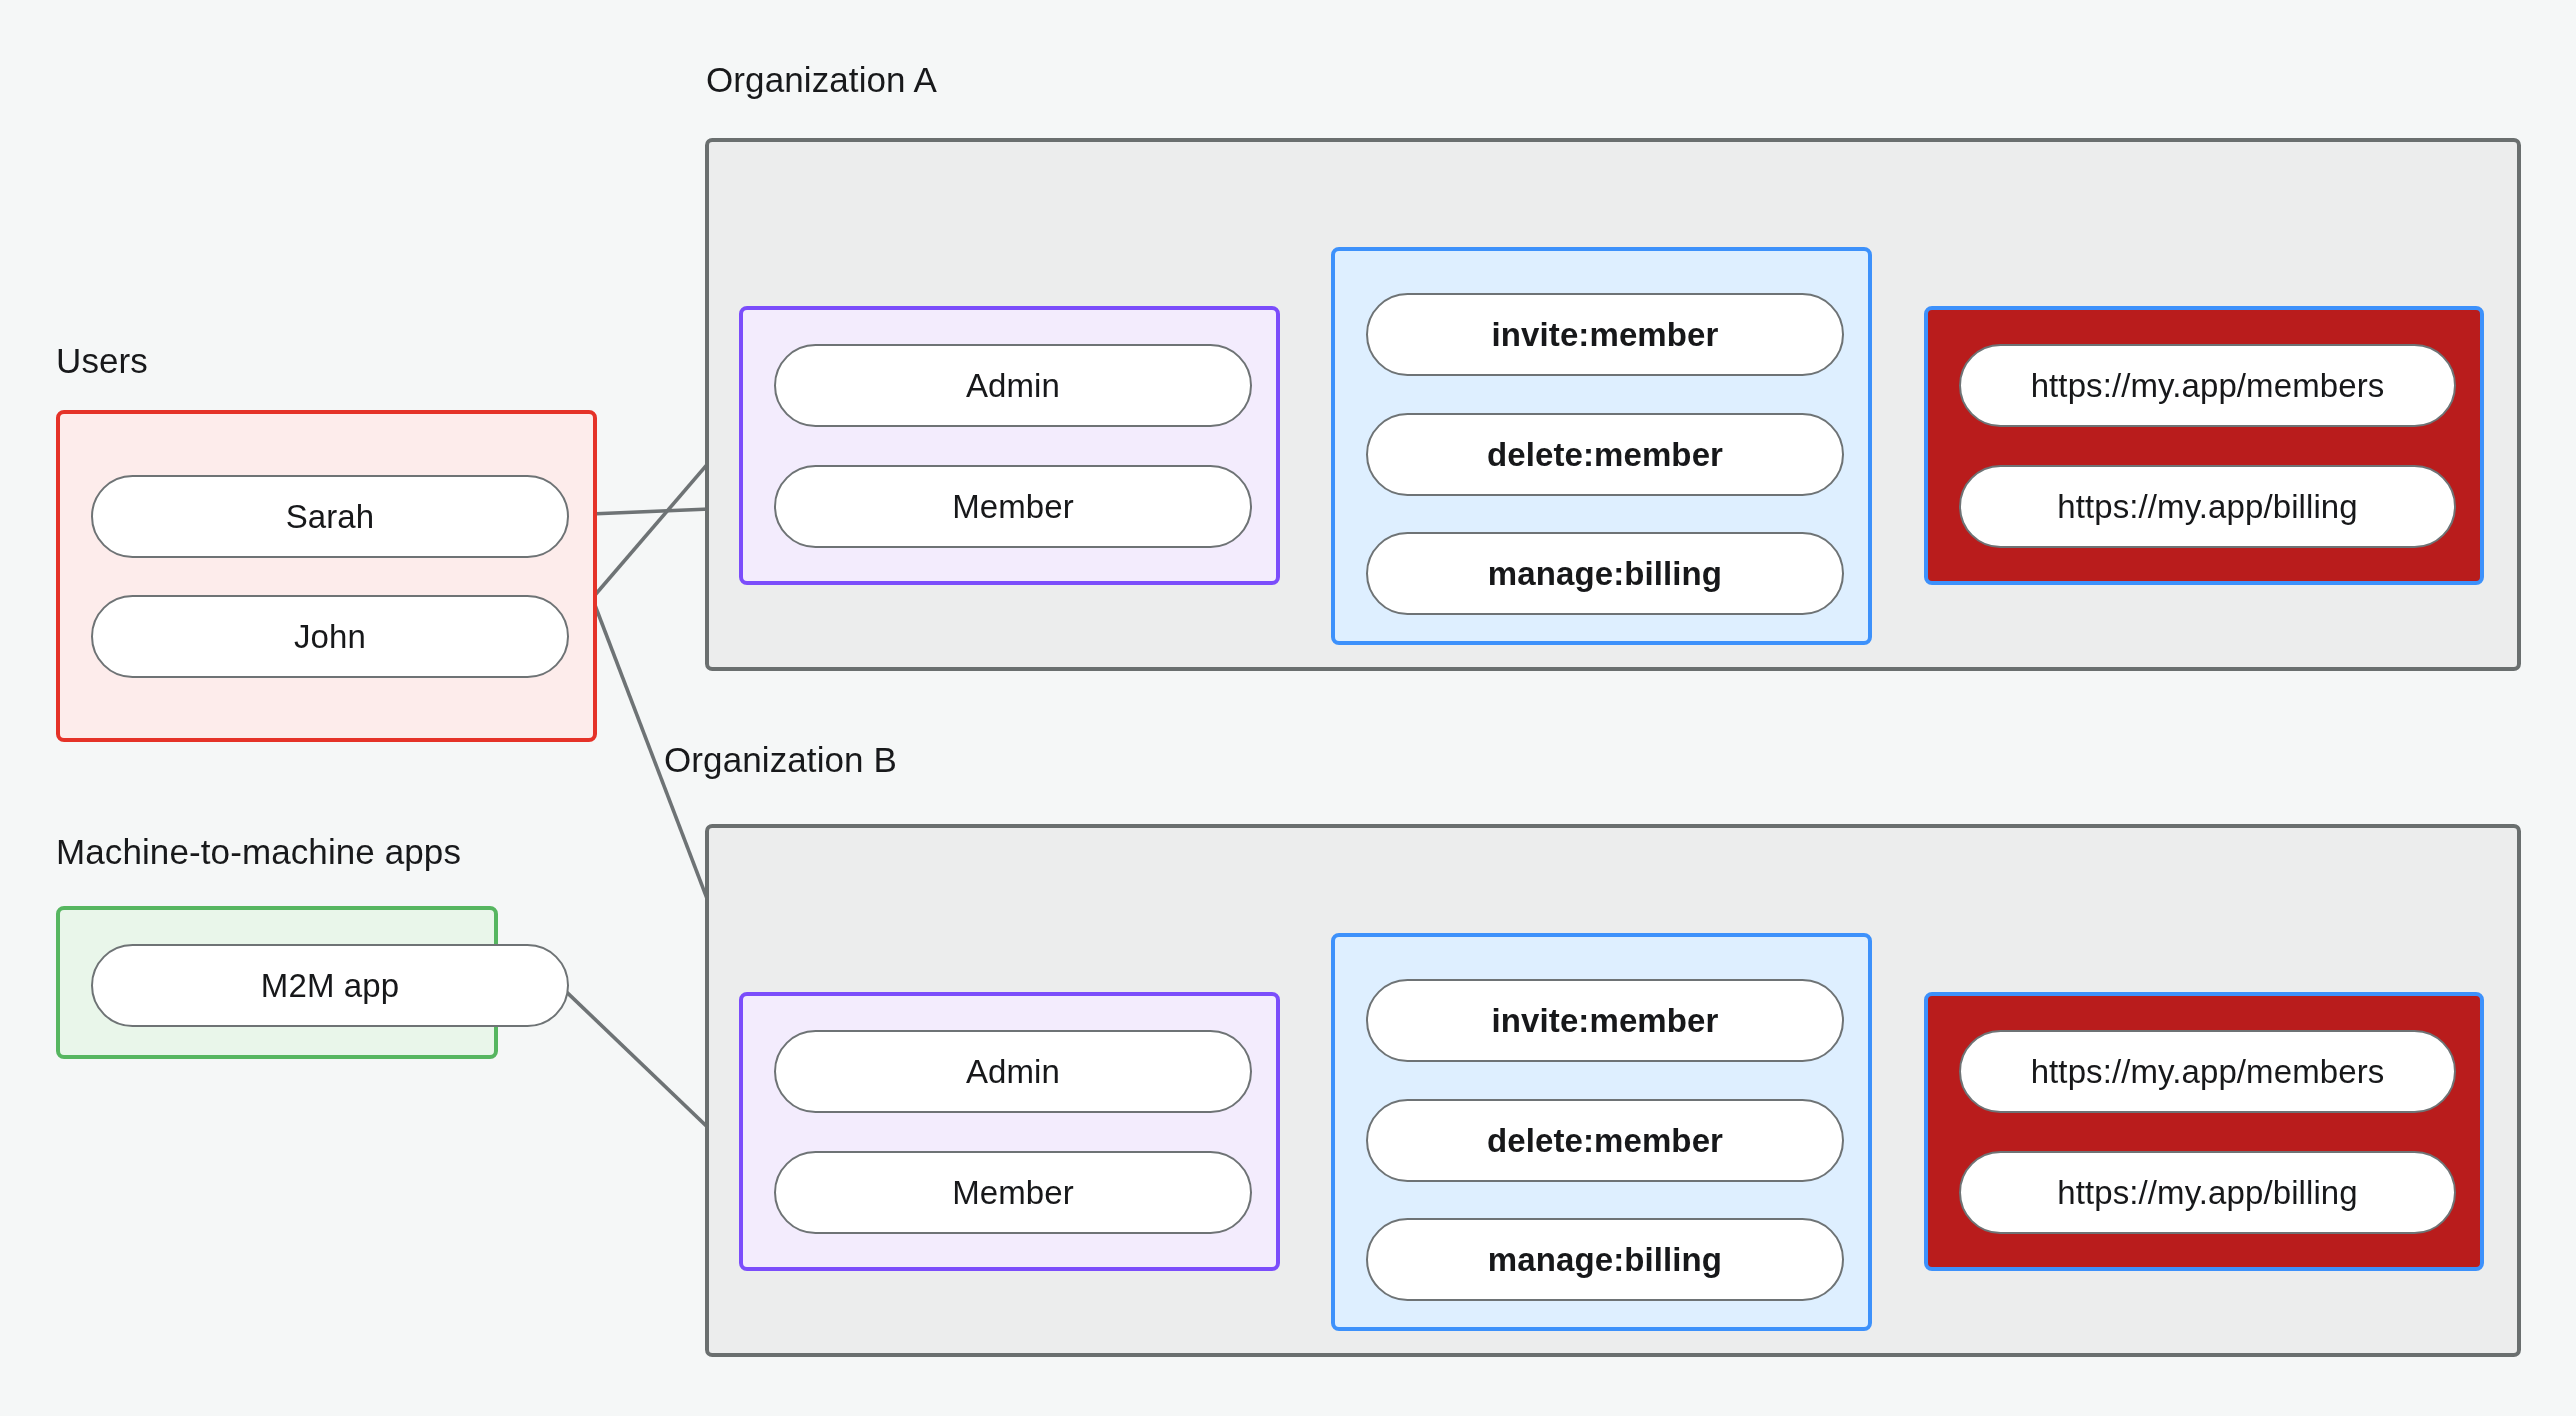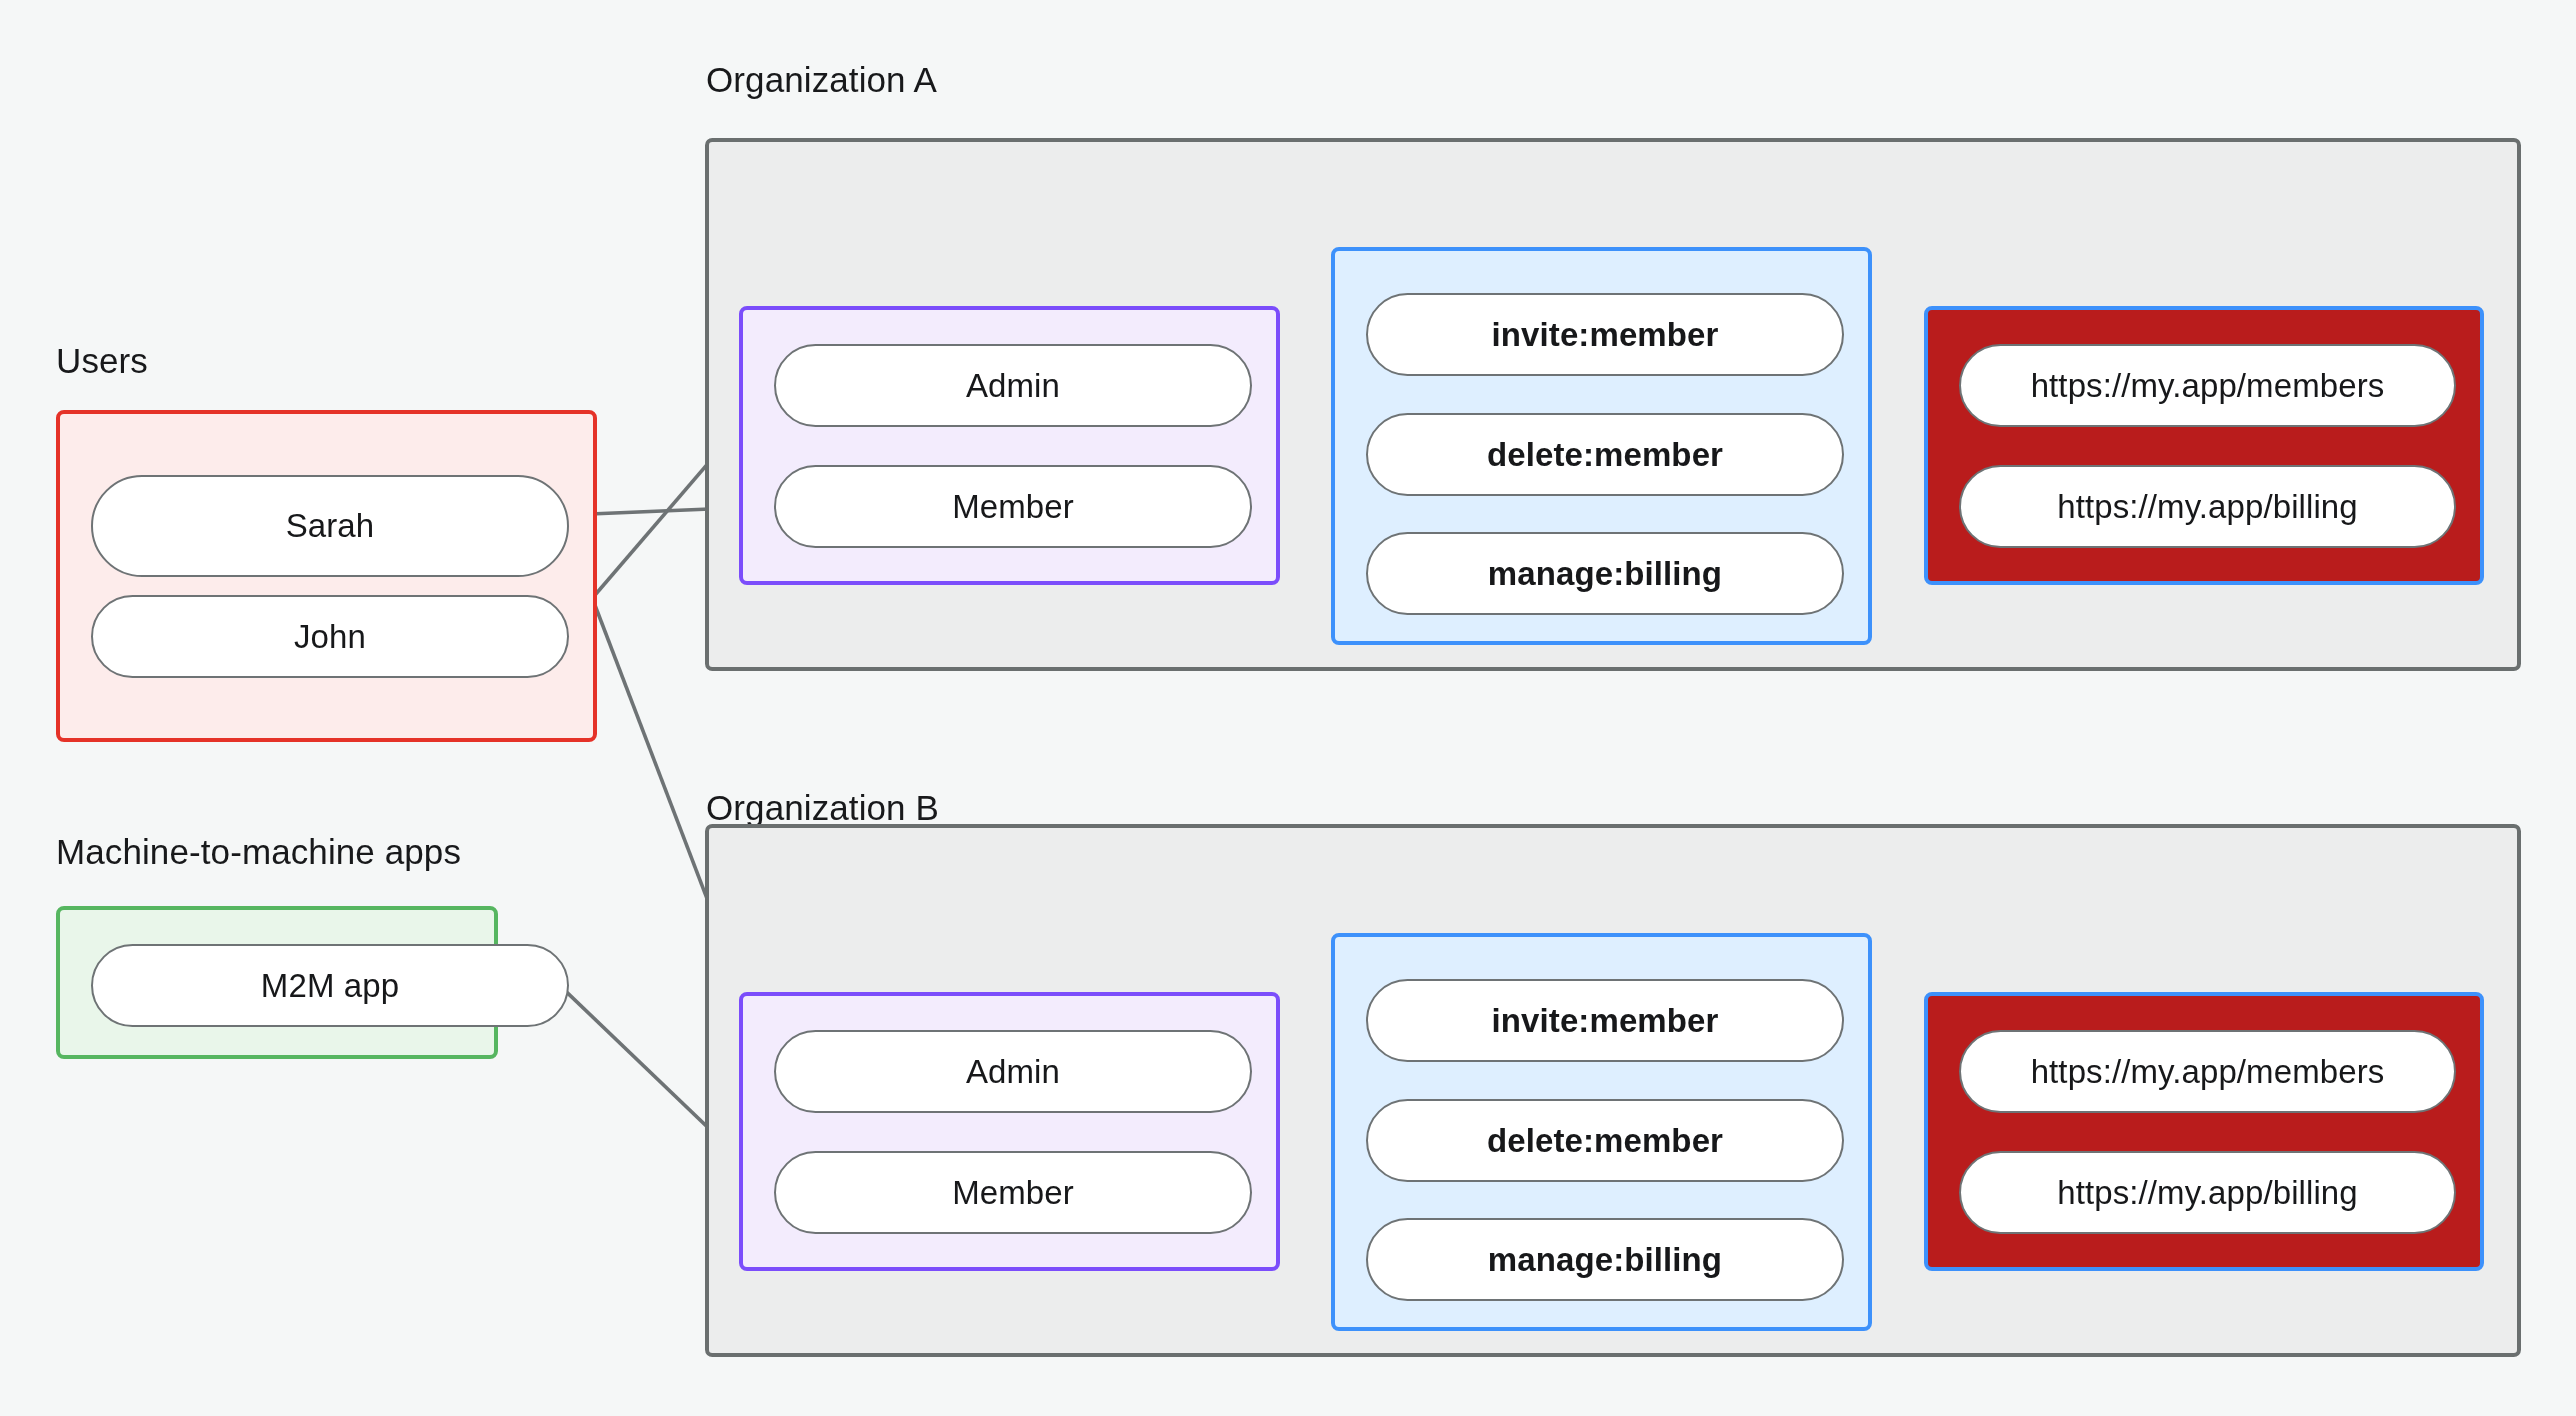--- a/index.html
+++ b/index.html
@@ -133,40 +133,40 @@
     <circle cx="860" cy="1323" r="11"></circle>
     <circle cx="1518" cy="1124" r="11"></circle>
     <circle cx="1518" cy="1257" r="11"></circle>
     <circle cx="1518" cy="1389" r="11"></circle>
     <circle cx="2176" cy="1190" r="11"></circle>
     <circle cx="2176" cy="1323" r="11"></circle>
   </svg>
 
   <div class="caption" style="left:706px; top:52px;margin-top:9px;">Organization A</div>
 
-  <div class="caption" style="left:706px; top:741px;margin-top:48px;">Organization B</div>
+  <div class="caption" style="left:664px; top:741px;">Organization B</div>
 
   <div class="caption" style="left:56px; top:342px;">Users</div>
 
   <div class="caption" style="left:56px; top:833px;">Machine-to-machine apps</div>
 
   <div class="caption" style="left:732px; top:228px;">Roles</div>
 
   <div class="caption" style="left:732px; top:915px;">Roles</div>
 
   <div class="caption" style="left:1332px; top:171px;">Permissions</div>
 
   <div class="caption" style="left:1332px; top:858px;">Permissions</div>
 
   <div class="caption" style="left:1923px; top:228px;">API resources</div>
 
   <div class="caption" style="left:1923px; top:915px;">API resources</div>
 
   <div class="group users-box" style="left:56px; top:410px; width:541px; height:332px;">
-    <div class="pill" style="left:31px; top:61px; width:478px; height:102px;">Sarah</div>
+    <div class="pill" style="left:31px; top:61px; width:478px; height:83px;">Sarah</div>
     <div class="pill" style="left:31px; top:181px; width:478px; height:83px;">John</div>
   </div>
 
   <div class="group m2m-box" style="left:56px; top:906px; width:442px; height:153px;">
     <div class="pill" style="left:31px; top:34px; width:478px; height:83px;">M2M app</div>
   </div>
 
   <div class="group org-box" style="left:705px; top:138px; width:1816px; height:533px;">
 
     <div class="group roles-box" style="left:30px; top:164px; width:541px; height:279px;">

